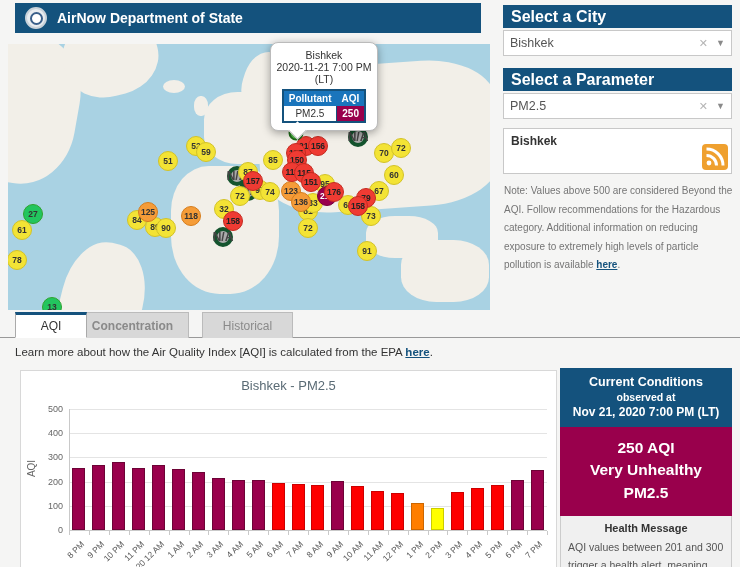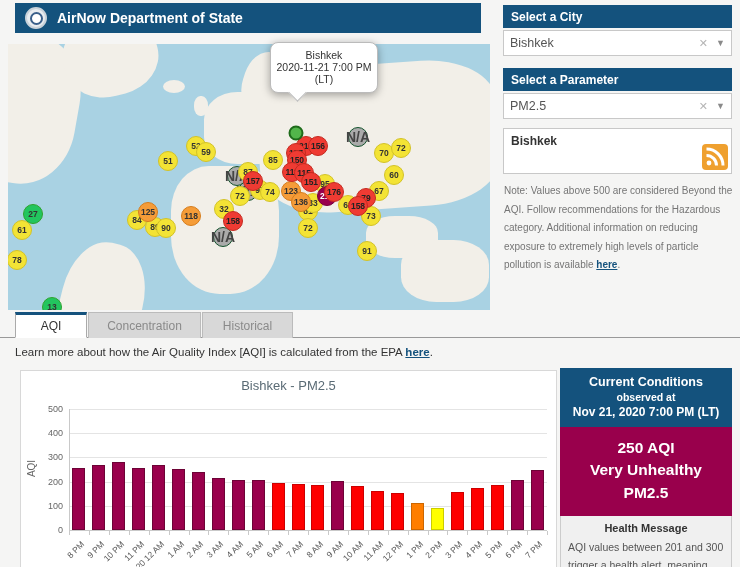--- a/index.html
+++ b/index.html
@@ -17,40 +17,40 @@
 
   
   .map { position:absolute; left:8px; top:44px; width:482px; height:266px; background:#a9d2e3; overflow:hidden; }
   .land { position:absolute; background:#f2efe8; }
   .marker { position:absolute; width:20px; height:20px; border-radius:50%; display:flex; align-items:center;
             justify-content:center; font-size:8.5px; font-weight:bold; color:#333; transform:translate(-50%,-50%); }
   .m-yellow { background:#f3e335; border:1px solid #d2c228; }
   .m-orange { background:#f59c38; border:1px solid #d67d1c; }
   .m-red    { background:#ef3b33; border:1px solid #c42a20; color:#222; }
   .m-green  { background:#22c55e; border:1px solid #2fa32d; }
-  .m-gray   { background:#aaaaaa; border:1px solid #14532d; color:#444; font-size:14px; }
+  .m-gray   { background:#aaaaaa; border:4px solid #14532d; color:#444; font-size:12px; }
   .m-purple { background:#99004c; border:1px solid #76003a; color:#fff; }
   .m-selected { width:15px; height:15px; background:#52b54a; border:2px solid #1e6b1a; }
 
   
   .popup { position:absolute; left:270px; top:42px; width:108px; background:#fff; border:1px solid #bbb;
            border-radius:8px; box-shadow:0 2px 8px rgba(0,0,0,.35); z-index:20; padding:6px 4px 7px; text-align:center; }
   .popup:after { content:""; position:absolute; left:20px; bottom:-7px; width:12px; height:12px; background:#fff;
                  transform:rotate(45deg); border-right:1px solid #bbb; border-bottom:1px solid #bbb; }
   .popup .city { font-size:10.5px; color:#333; }
   .popup .dt { font-size:10.5px; color:#333; }
   .popup table { margin:4px auto 0; border-collapse:collapse; border:2px solid #14527d; }
   .popup th { background:#1a75bc; color:#fff; font-size:10px; padding:2px 5px; }
   .popup td { font-size:10px; padding:2px 5px; }
   .popup td.pol { background:#fff; color:#333; border-right:1px solid #14527d; }
   .popup td.aqi { background:#99004c; color:#fff; font-weight:bold; }
 
   
   .side-hdr { position:absolute; left:503px; width:229px; height:23px; background:#14527d; color:#fff;
-              font-size:12px; font-weight:bold; display:flex; align-items:center; padding-left:8px; }
+              font-size:16px; font-weight:bold; display:flex; align-items:center; padding-left:8px; }
   .side-sel { position:absolute; left:503px; width:229px; height:26px; background:#fff; border:1px solid #c8c8c8;
               display:flex; align-items:center; font-size:12.5px; color:#555; padding:0 6px; }
   .side-sel .val { flex:1; }
   .side-sel .x { color:#b5b5b5; font-size:11px; margin-right:8px; cursor:pointer; }
   .side-sel .caret { color:#8a8a8a; font-size:9px; }
   .feedbox { position:absolute; left:503px; top:128px; width:229px; height:46px; background:#fff; border:1px solid #c8c8c8; }
   .feedbox .fb-title { font-size:12px; font-weight:bold; color:#333; padding:5px 0 0 7px; }
   .rss { position:absolute; right:3px; bottom:3px; width:26px; height:26px; border-radius:4px; background:#efa02f; }
   .note { position:absolute; left:504px; top:182px; width:230px; font-size:10px; color:#757575; line-height:1.85; }
   a.lnk { color:#14527d; font-weight:bold; text-decoration:underline; cursor:pointer; }
@@ -165,20 +165,32 @@
         <div class="marker m-red" style="left: 350px; top: 162px;">158</div>
         <div class="marker m-purple" style="left: 319px; top: 152px;">215</div>
         <div class="marker m-red" style="left: 326px; top: 148px;">176</div>
         <div class="marker m-selected" style="left: 288px; top: 89px;"></div>
       </div>
   </div>
 
   <div class="popup">
     <div class="city">Bishkek</div>
     <div class="dt">2020-11-21 7:00 PM (LT)</div>
+    <table>
+      <tbody>
+          <tr>
+        <th>Pollutant</th>
+        <th>AQI</th>
+      </tr>
+      <tr>
+        <td class="pol">PM2.5</td>
+        <td class="aqi">250</td>
+      </tr>
+    </tbody>
+      </table>
   </div>
 
   <div class="side-hdr" style="top:5px;">Select a City</div>
   <div class="side-sel" style="top:30px;">
     <span class="val">Bishkek</span>
     <span class="x">✕</span>
     <span class="caret">▼</span>
   </div>
 
   <div class="side-hdr" style="top:68px;">Select a Parameter</div>
@@ -197,21 +209,21 @@
         <path d="M4.5 5 a16.5 16.5 0 0 1 16.5 16.5" stroke="#fff" stroke-width="3" fill="none"></path>
       </svg>
     </span>
   </div>
 
   <div class="note"><span>Note: Values above 500 are considered Beyond the AQI. Follow recommendations for the Hazardous category. Additional information on reducing exposure to extremely high levels of particle pollution is available </span><a class="lnk">here</a><span>.</span></div>
 
   <div class="tabbar">
       <div id="tabs">
         <div class="tab active" style="left: 15px; width: 72px;">AQI</div>
-        <div class="tab inactive" style="left: 88px; width: 113px;">Concentration</div>
+        <div class="tab inactive" style="left: 76px; width: 113px; font-weight: bold;">Concentration</div>
         <div class="tab inactive" style="left: 202px; width: 91px;">Historical</div>
       </div>
     </div>
   <div class="learn"><span>Learn more about how the Air Quality Index [AQI] is calculated from the EPA </span><a class="lnk">here</a><span>.</span></div>
 
   <div class="chart">
     <div class="c-title">Bishkek - PM2.5</div>
     <div class="aqilab">AQI</div>
     <div id="plot">
         <div class="ylab" style="left: 12px; top: 154px;">0</div>

